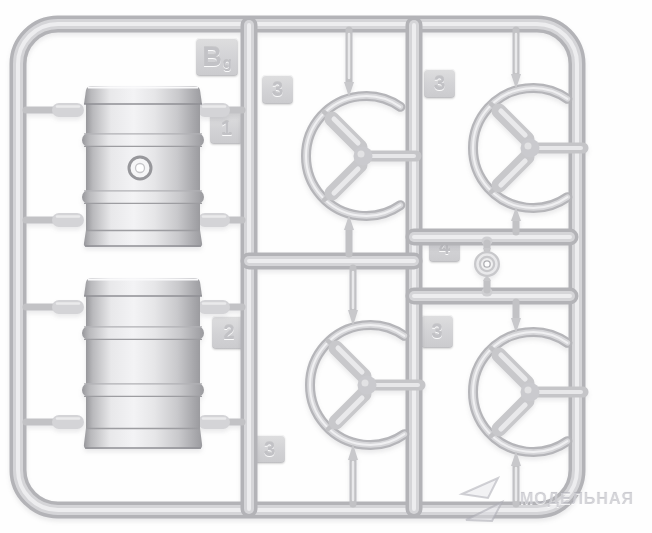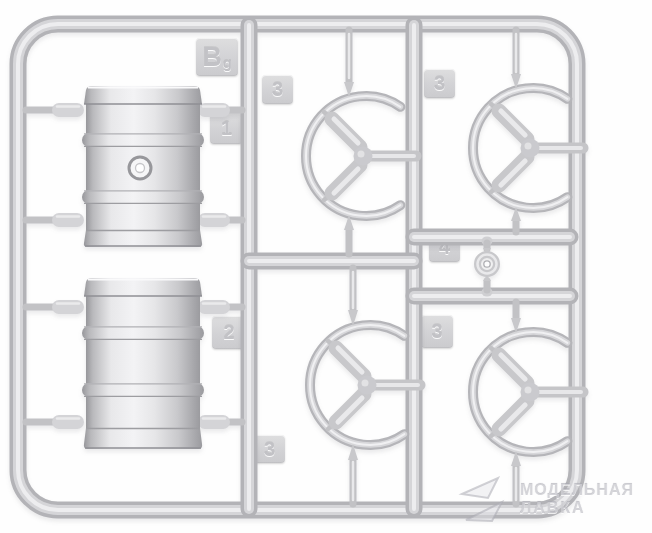--- a/index.html
+++ b/index.html
@@ -265,17 +265,16 @@
   </svg>
 
 
   <div id="watermark">
     <svg width="48" height="46" viewBox="0 0 48 46">
       <polygon points="4,18 40,2 30,22" fill="rgba(228,228,233,.55)" stroke="rgba(172,172,180,.65)" stroke-width="2"></polygon>
       <polygon points="8,44 44,26 34,45" fill="rgba(228,228,233,.55)" stroke="rgba(172,172,180,.65)" stroke-width="2"></polygon>
     </svg>
     <div>
       <div class="wm-text wm-line1">МОДЕЛЬНАЯ</div>
-      <div class="wm-text wm-line2">ЛАВКА</div>
     </div>
   </div>
 
 </div>
 
 </body></html>

